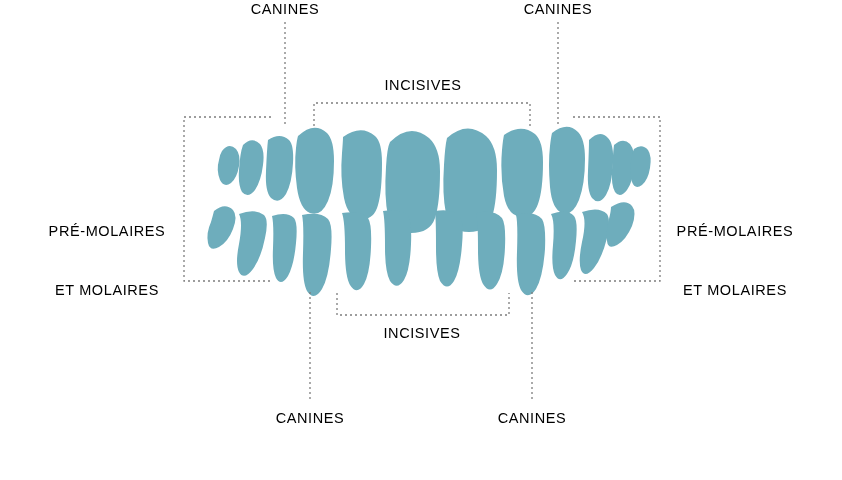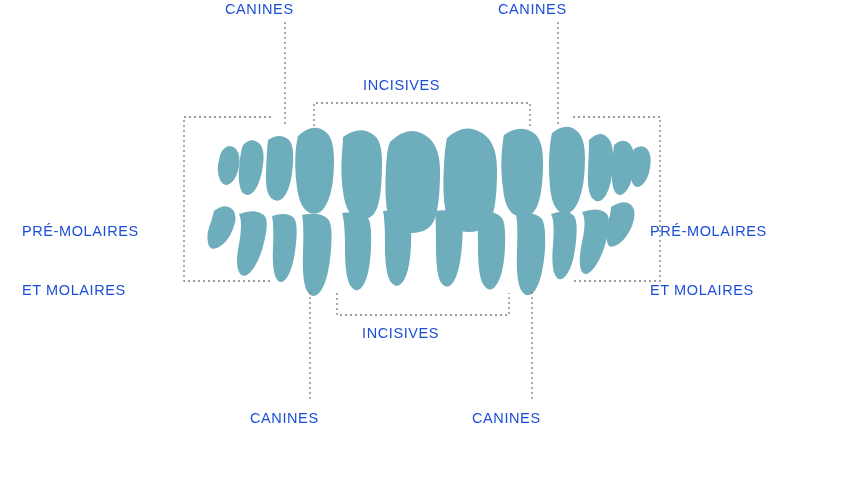--- a/index.html
+++ b/index.html
@@ -6,26 +6,26 @@
   body{
     width:842px;height:480px;
     background:#ffffff;
     font-family:"Liberation Sans", sans-serif;
     overflow:hidden;
   }
   #stage{position:relative;width:842px;height:480px;}
 
   .lbl{
     position:absolute;
-    color:#1d4ed8;
+    color:#000000;
     font-size:14.5px;
     letter-spacing:0.6px;
     line-height:19px;
     white-space:pre;
-    text-align:left;
+    text-align:center;
     -webkit-font-smoothing:antialiased;
   }
   .lbl.two{line-height:19.5px;}
 
   svg#art{position:absolute;left:0;top:0;width:842px;height:480px;}
 </style>
 </head>
 <body>
 
 <div id="stage">

